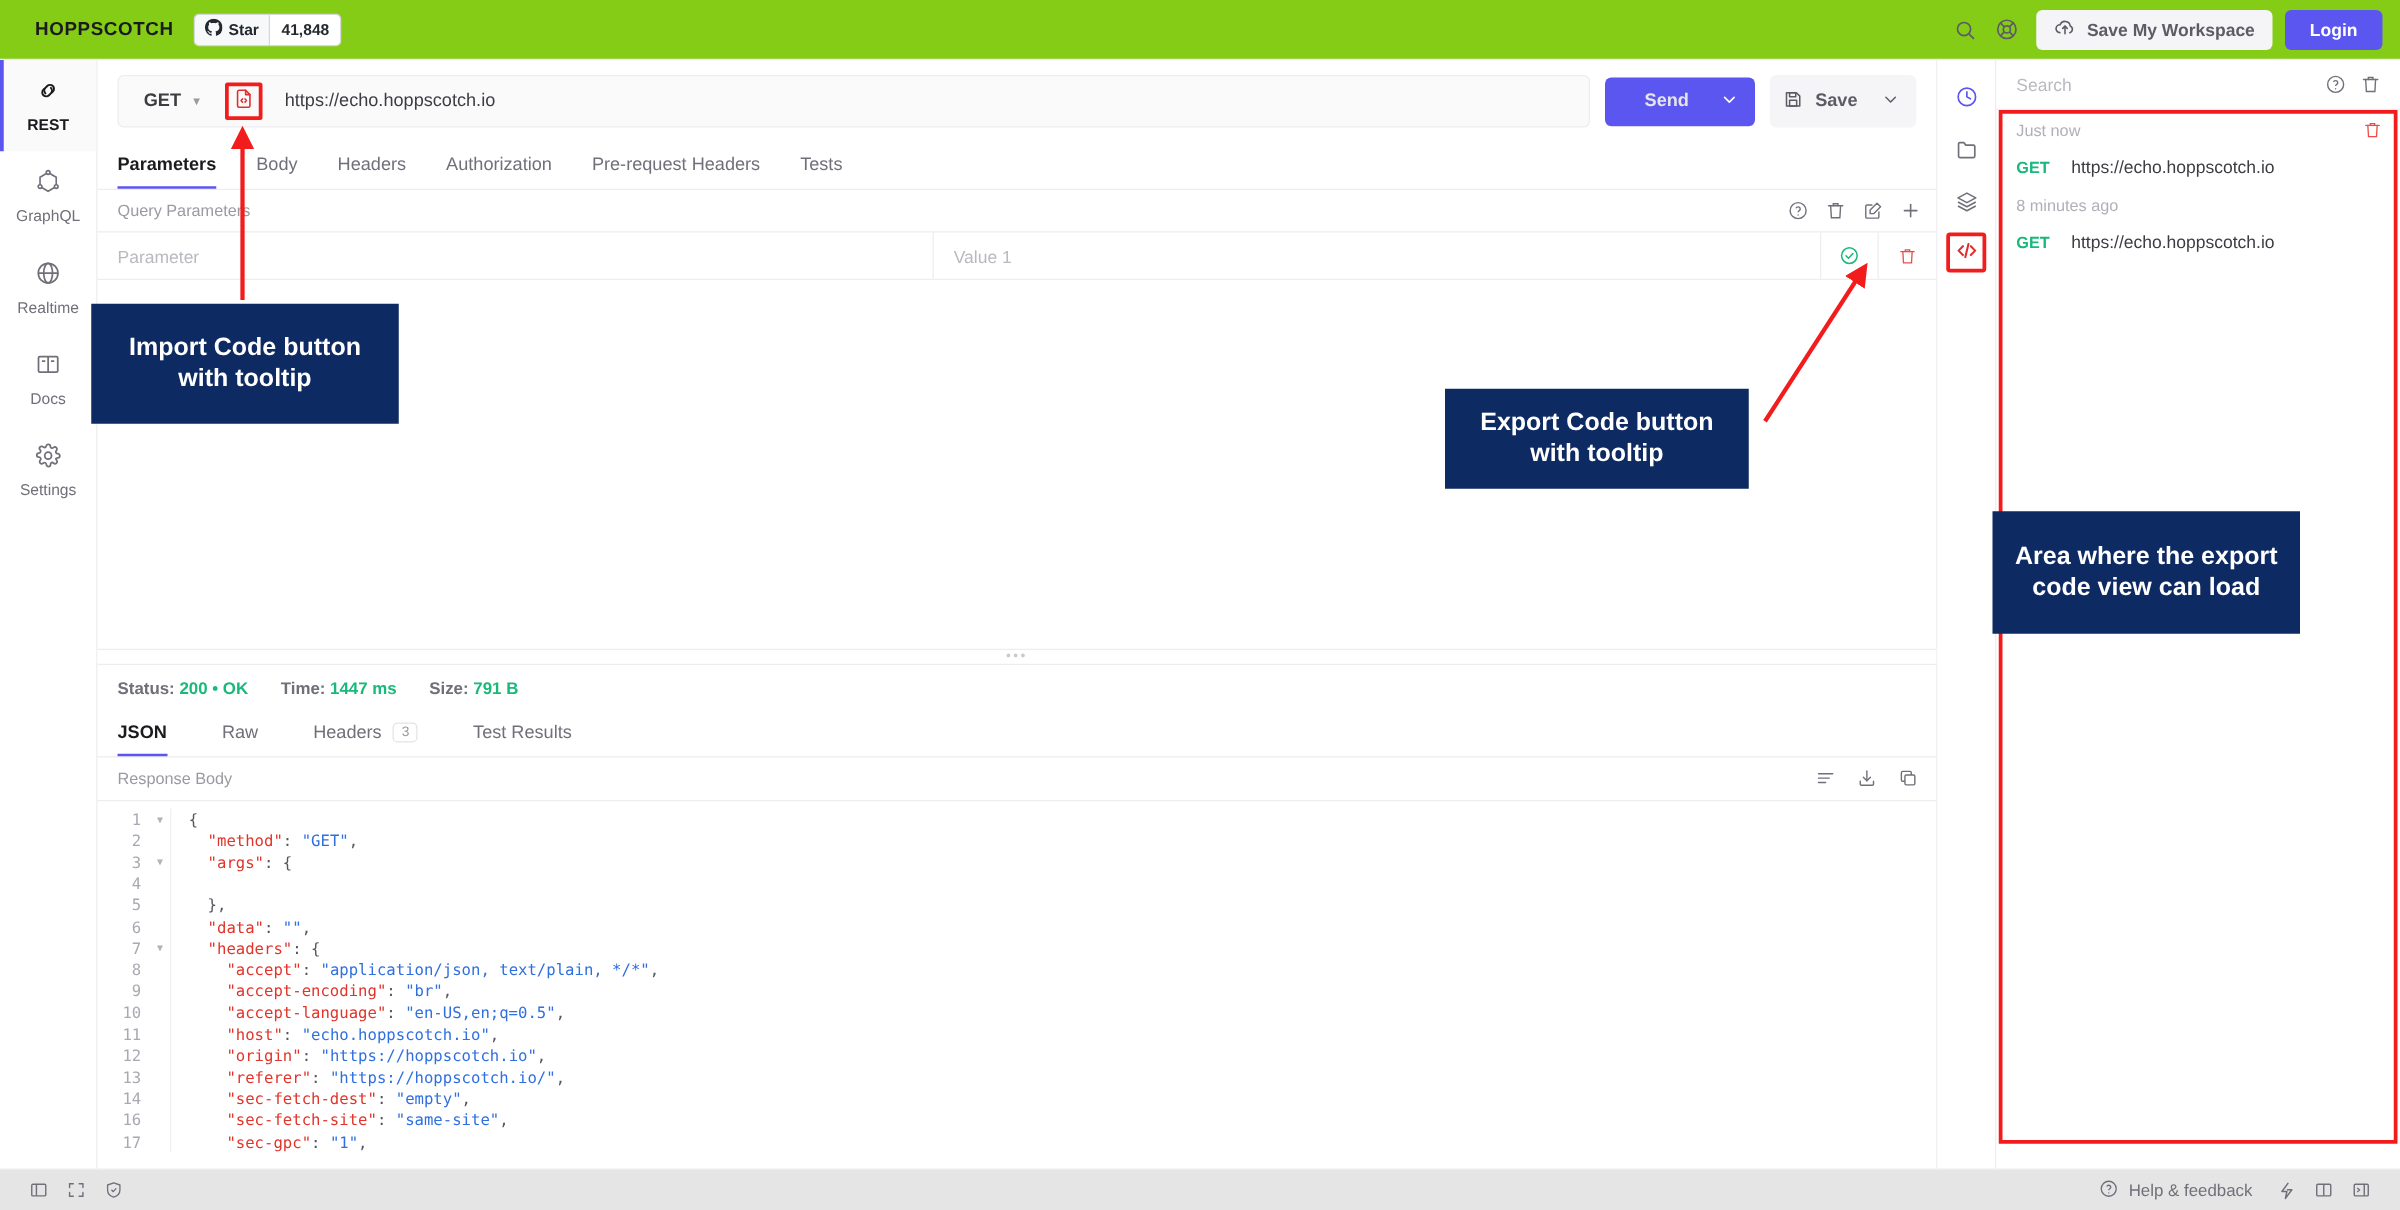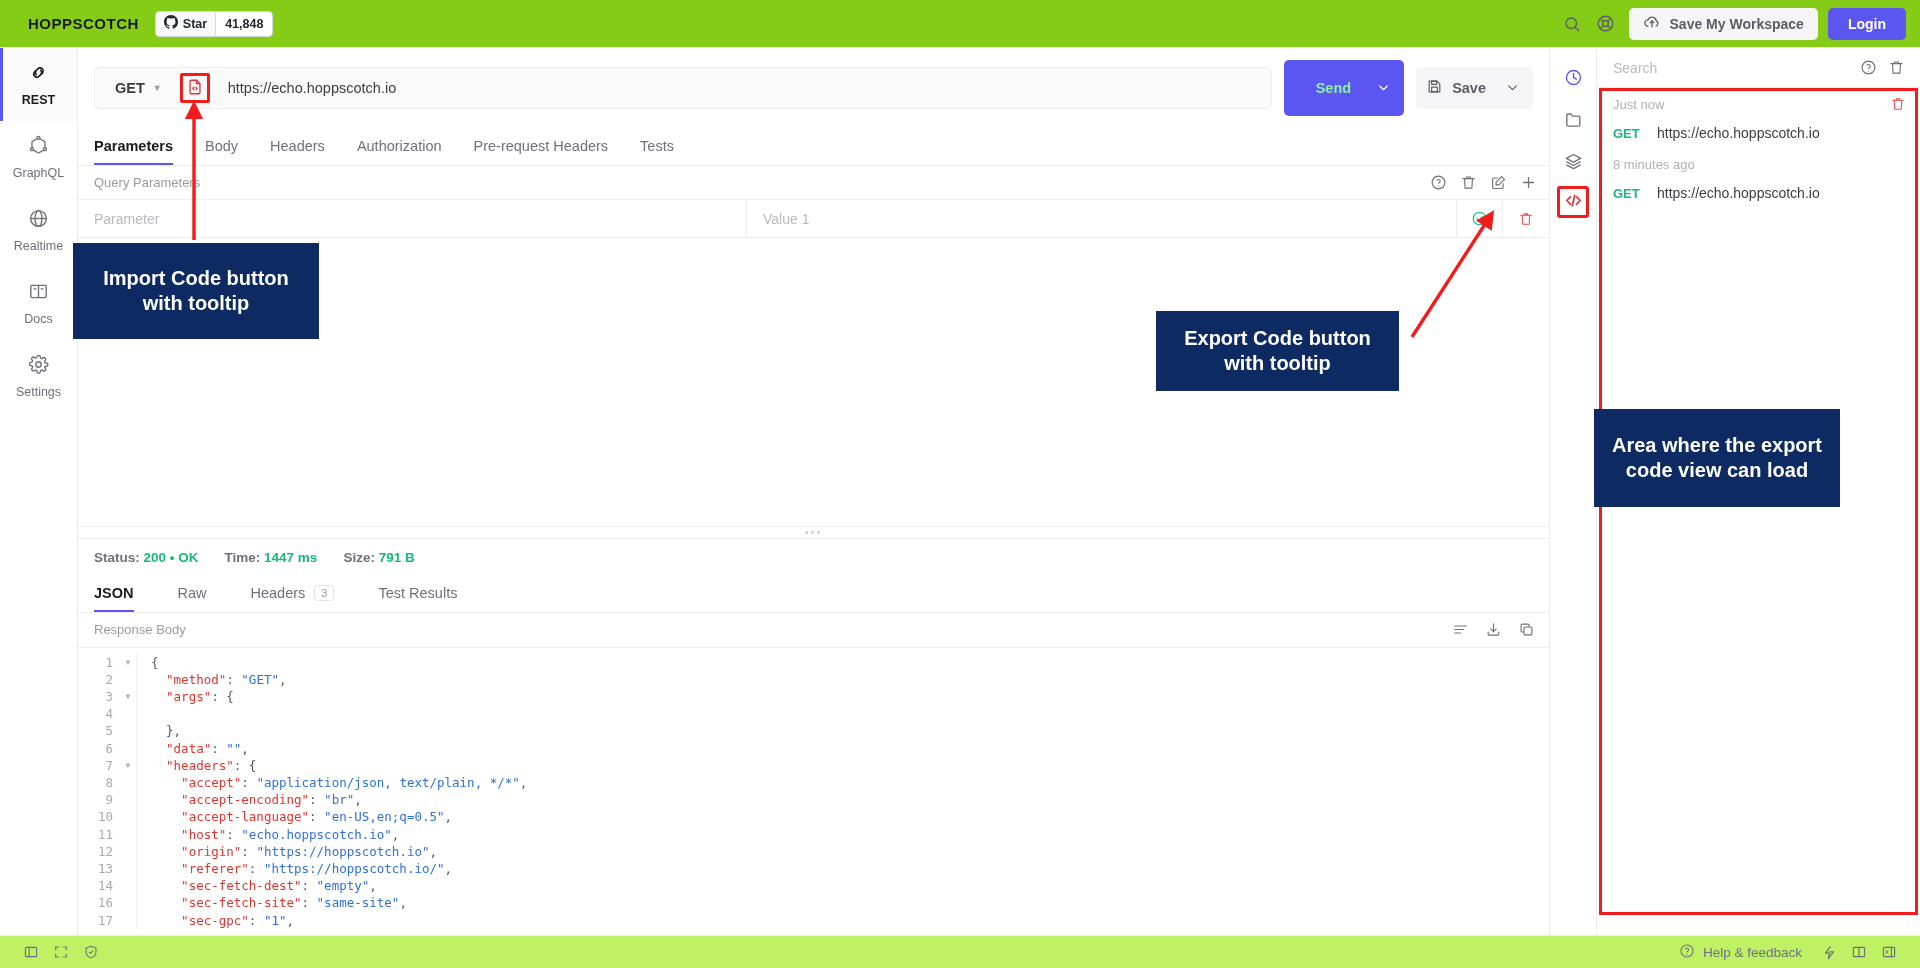--- a/index.html
+++ b/index.html
@@ -82,22 +82,22 @@
   .import-code-btn {
     width:30px; height:30px; display:flex; align-items:center; justify-content:center;
     color:#e02f2f; cursor:pointer; border:3px solid #f21c1c; border-radius:2px;
     margin-right:4px;
   }
   .url-input {
     flex:1; border:none; outline:none; background:transparent;
     font-family:inherit; font-size:14.5px; color:#3c3c43; padding:0 14px;
   }
   .send-btn {
-    display:flex; align-items:center; height:56px; background:#5c56f0; border-radius:5px;
-    color:#86efac; font-size:14.5px; font-weight:bold; cursor:pointer;text-align:center;
+    display:flex; align-items:center; height:39px; background:#5c56f0; border-radius:5px;
+    color:#e5e5e5; font-size:14.5px; font-weight:bold; cursor:pointer;text-align:center;
   }
   .send-btn .lbl { padding:0 26px 0 32px; }
   .send-btn .cv { padding:0 14px 0 0; font-size:10px; }
   .save-btn {
     display:flex; align-items:center; height:42px; background:#f5f5f7; border-radius:5px;
     color:#5c5c66; font-size:14.5px; font-weight:bold; cursor:pointer;
   }
   .save-btn .lbl { padding:0 20px 0 10px; display:flex; align-items:center; gap:9px; }
   .save-btn .cv { padding:0 14px 0 0; font-size:10px; }
 
@@ -207,21 +207,21 @@
 
   
   .hist-box {
     position:absolute; left:2px; right:2px; top:0px; bottom:20px;
     border:3px solid #f21c1c; pointer-events:none;
   }
 
   
   .footer {
     height:33px; flex:0 0 33px; border-top:1px solid #ededf0;
-    display:flex; align-items:center; padding:0 16px; background:#bef264;
+    display:flex; align-items:center; padding:0 16px; background:#e5e5e5;
   }
   .f-icon { width:30px; height:26px; display:flex; align-items:center; justify-content:center; color:#70707a; cursor:pointer; border-radius:4px; }
   .f-spacer { flex:1; }
   .help-btn { display:flex; align-items:center; gap:8px; font-size:13.5px; color:#70707a; cursor:pointer; padding:0 12px 0 6px; }
 
   
   .callout {
     position:absolute; background:#0e2a63; color:#fff; font-weight:bold;
     display:flex; align-items:center; justify-content:center; text-align:center;
     line-height:1.26; z-index:60;

